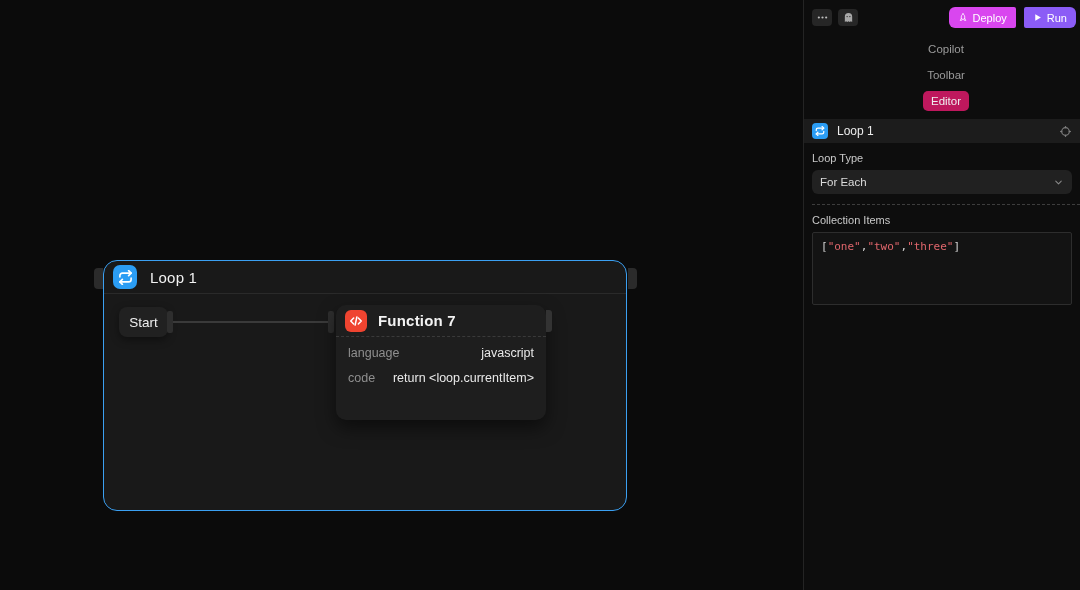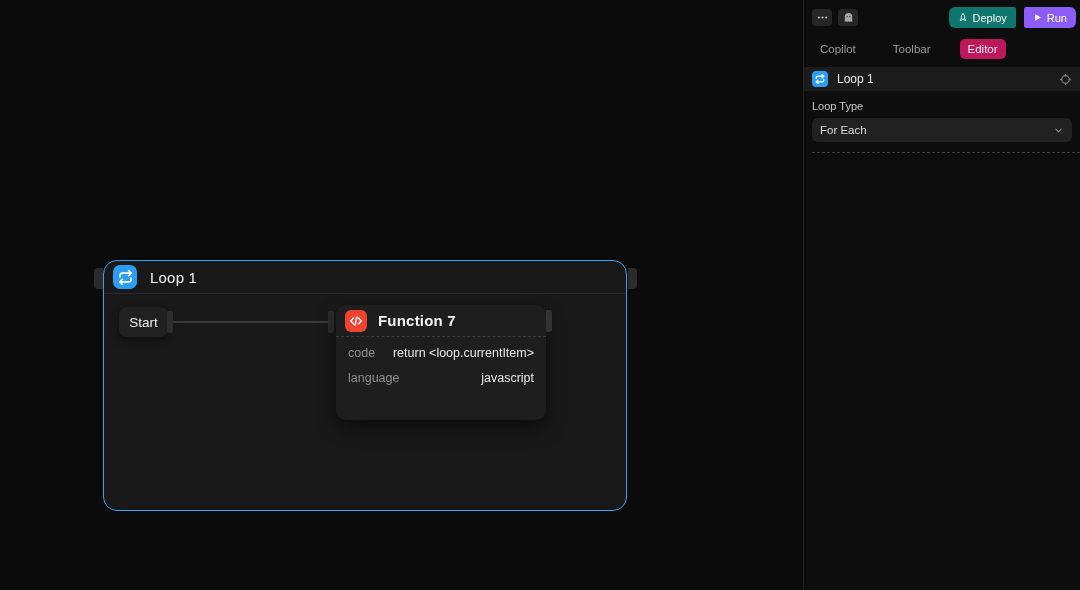--- a/index.html
+++ b/index.html
@@ -57,24 +57,24 @@
   .inspector { position:absolute; left:804px; top:0; width:276px; height:590px; background:#0d0d0d; }
 
   .topbar { display:flex; align-items:center; justify-content:space-between; padding:7px 4px 5px 8px; }
   .topbar .grp { display:flex; align-items:center; gap:6px; }
   .icon-btn { width:20px; height:17px; background:#262626; border:none; border-radius:4px;
               display:flex; align-items:center; justify-content:center; color:#bfbfbf;
               cursor:pointer; padding:0; }
   .pill-btn { display:flex; align-items:center; gap:5px; border:none; height:21px;
               padding:0 9px; color:#fff; font-size:11px; font-weight:500; cursor:pointer;
               font-family:"Liberation Sans", sans-serif; }
-  .deploy { background:#0f766e; border-radius:6px 2px 2px 6px; }
+  .deploy { background:#d946ef; border-radius:6px 2px 2px 6px; }
   .run    { background:#8b5cf6; border-radius:2px 6px 6px 2px; margin-left:2px; }
 
-  .tabs { display:flex; align-items:center; gap:21px; padding:6px 0 8px 8px; }
+  .tabs { display:flex; align-items:center; gap:6px; padding:6px 0 8px 8px;flex-direction:column; }
   .tab { background:transparent; border:none; color:#9b9b9b; font-size:11.5px; padding:4px 8px;
          border-radius:5px; cursor:pointer; font-family:"Liberation Sans", sans-serif; }
   .tab.active { background:#be185d; color:#efefef; }
 
   .node-header-row { display:flex; align-items:center; gap:9px; height:24px; padding:0 8px;
                      background:#1c1c1c; }
   .nh-title { color:#ececec; font-size:12px; font-weight:500; flex:1; }
   .locate-btn { background:transparent; border:none; padding:0; cursor:pointer;
                 display:flex; align-items:center; }
 
@@ -136,26 +136,26 @@
                 <polyline points="16 7 21 12 16 17"></polyline>
                 <line x1="13.5" y1="5" x2="10.5" y2="19"></line>
               </svg>
             </span>
             <span class="fn-title">Function 7</span>
             <div class="port fn-out"></div>
           </div>
 
           <div class="fn-rows">
             <div class="fn-row">
+              <span class="k">language</span>
+              <span class="v">javascript</span>
+            </div>
+            <div class="fn-row">
               <span class="k">code</span>
               <span class="v">return &lt;loop.currentItem&gt;</span>
-            </div>
-            <div class="fn-row">
-              <span class="k">language</span>
-              <span class="v">javascript</span>
             </div>
           </div>
         </div>
 
       </div>
     </div>
   </div>
 
   <div class="divider"></div>
 
@@ -239,15 +239,21 @@
         <span>
           <svg width="11" height="11" viewBox="0 0 24 24" fill="none" stroke="#8a8a8a" stroke-width="2.2" stroke-linecap="round" stroke-linejoin="round">
             <polyline points="6 9 12 15 18 9"></polyline>
           </svg>
         </span>
       </div>
     </div>
 
     <div class="dashed-divider"></div>
 
+    <div class="field">
+      <label>Collection Items</label>
+      <div class="code-editor">
+        <span class="tok p">[</span><span class="tok s">"one"</span><span class="tok p">,</span><span class="tok s">"two"</span><span class="tok p">,</span><span class="tok s">"three"</span><span class="tok p">]</span>
+      </div>
+    </div>
 
   </aside>
 </div>
 
 </body></html>

